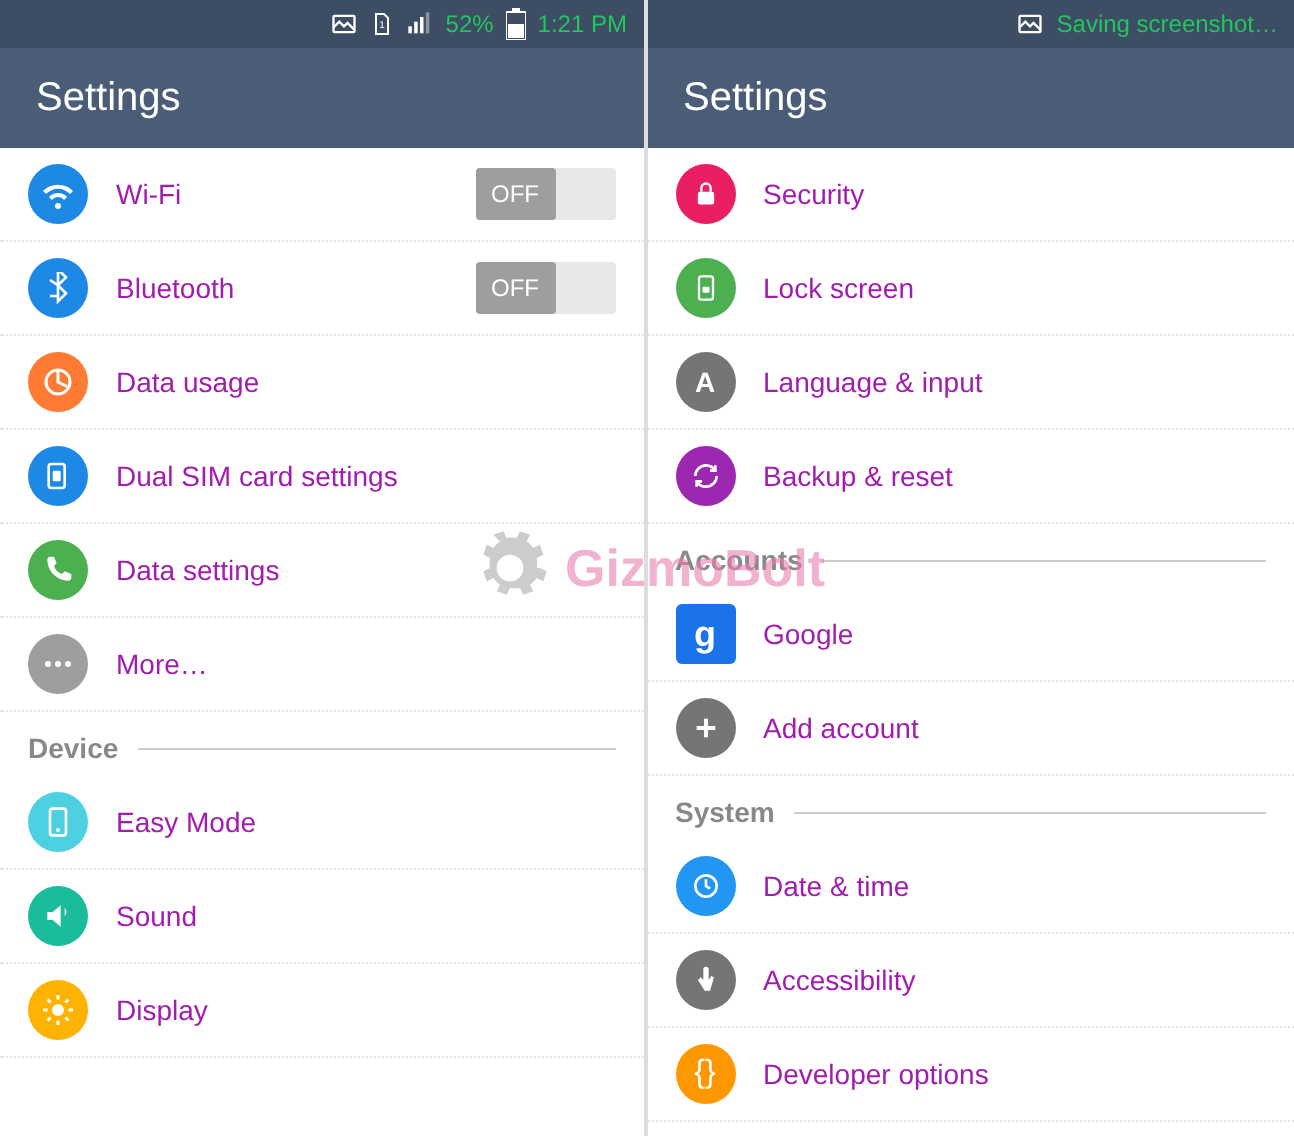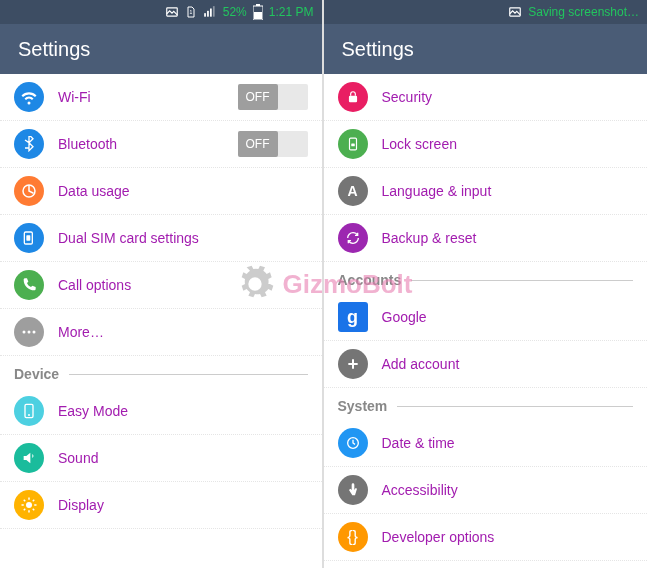--- a/index.html
+++ b/index.html
@@ -218,21 +218,21 @@
       </div>
       <span class="row-label">Dual SIM card settings</span>
     </div>
 
     <div class="row">
       <div class="icon-circle" style="background:#4caf50">
         <svg width="16" height="16" viewBox="0 0 24 24" fill="#fff">
             <path d="M6 2c-1 0-2 1-2 2 0 9 7 16 16 16 1 0 2-1 2-2v-3l-5-2-2 2c-3-1-5-3-6-6l2-2-2-5H6z"></path>
           </svg>
       </div>
-      <span class="row-label">Call options</span>
+      <span class="row-label">Data settings</span>
     </div>
 
     <div class="row">
       <div class="icon-circle" style="background:#9e9e9e">
         <svg width="16" height="6" viewBox="0 0 16 6" fill="#fff">
             <circle cx="3" cy="3" r="1.5"></circle>
             <circle cx="8" cy="3" r="1.5"></circle>
             <circle cx="13" cy="3" r="1.5"></circle>
           </svg>
       </div>

